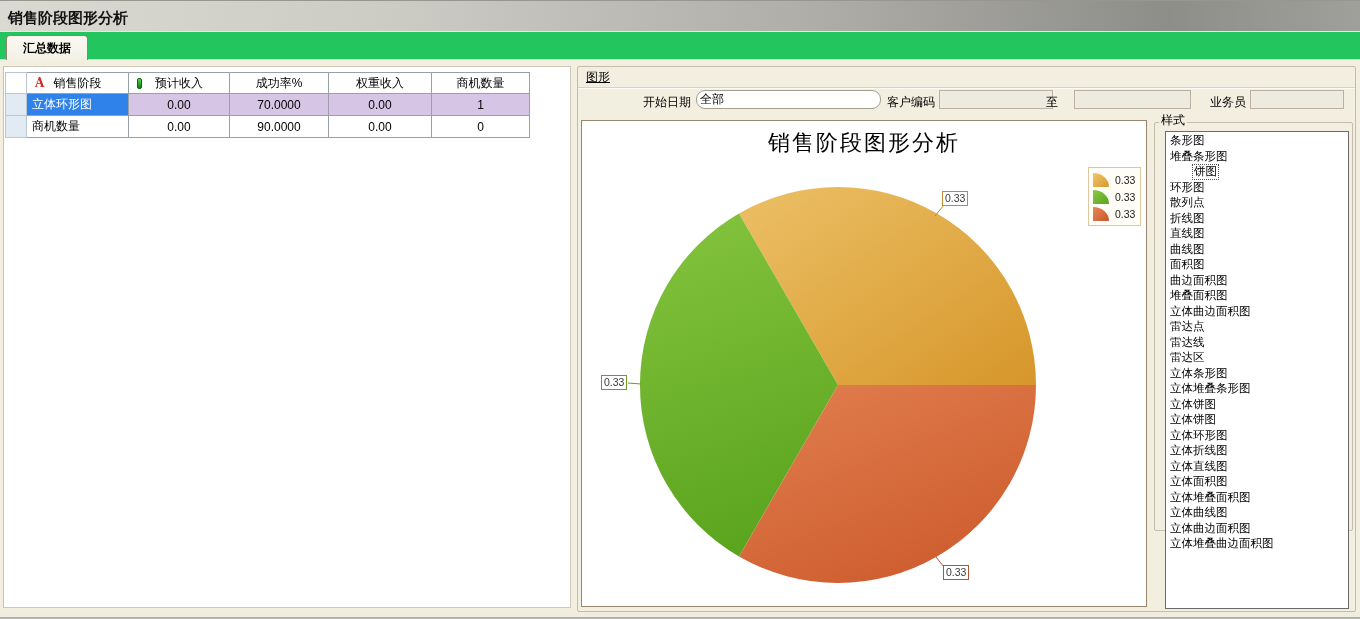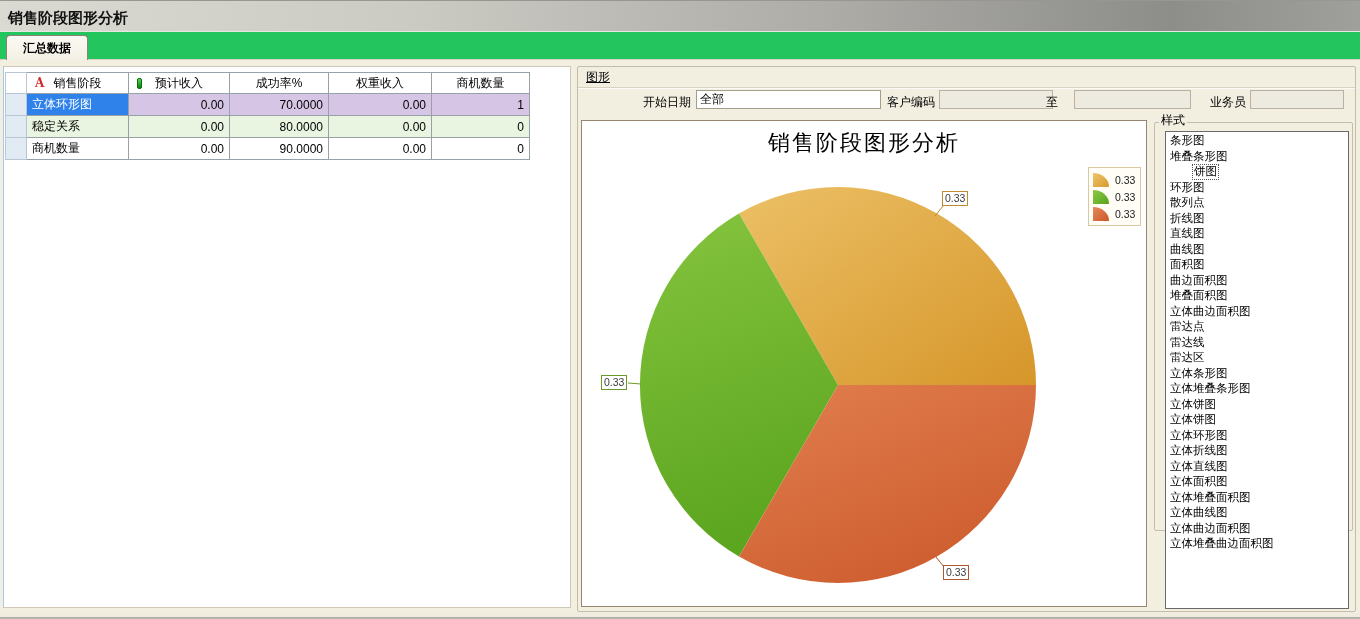--- a/index.html
+++ b/index.html
@@ -28,21 +28,21 @@
     position:absolute; left:3px; top:66px; width:568px; height:542px; background:#fff;
     border:1px solid #cfc8b6; border-left:1px solid #9ecbf0;
   }
   table.grid{ border-collapse:collapse; margin:5px 0 0 1px; table-layout:fixed; }
   table.grid td,table.grid th{ border:1px solid #98a0a8; font-weight:normal; font-size:12px;
      height:22px; padding:0 5px; white-space:nowrap; overflow:hidden; }
   table.grid th{ height:21px; text-align:center; background:#fff; position:relative; }
   col.c-ind{ width:21px; } col.c-stage{ width:102px; } col.c-exp{ width:101px; }
   col.c-rate{ width:99px; } col.c-weight{ width:103px; } col.c-cnt{ width:98px; }
   .ind{ background:#e2ebf4; border-color:#b9c6d4 !important; }
-  td.num{ text-align:right; }
+  td.num{ text-align:center; }
   tr.r-sel td{ background:#d7c5e5; }
   tr.r-sel td.stage{ background:#2e82ea; color:#fff; }
   tr.r-green td{ background:#e9f4e1; }
   tr.r-white td{ background:#fff; }
   tr.r-sel td.ind, tr.r-green td.ind, tr.r-white td.ind { background:#e2ebf4; color:#000; }
   .sortA{ position:absolute; left:8px; top:3px; color:#d42a2a; font-weight:bold;
           font-family:"DejaVu Serif","Liberation Serif",serif; font-size:12px; }
   .fgreen{ position:absolute; left:8px; top:5px; width:5px; height:11px; border-radius:2px;
            background:linear-gradient(#55da55,#0b7d0b); border:1px solid #0a6a0a; }
   
@@ -124,46 +124,38 @@
       <th><span>商机数量</span></th>
     </tr>
     <tr class="r-sel">
       <td class="ind"></td>
       <td class="stage">立体环形图</td>
       <td class="num">0.00</td>
       <td class="num">70.0000</td>
       <td class="num">0.00</td>
       <td class="num">1</td>
     </tr>
-    <tr class="r-green">
-      <td class="ind"></td>
-      <td class="stage">稳定关系</td>
-      <td class="num">0.00</td>
-      <td class="num">80.0000</td>
-      <td class="num">0.00</td>
-      <td class="num">0</td>
-    </tr>
     <tr class="r-white">
       <td class="ind"></td>
       <td class="stage">商机数量</td>
       <td class="num">0.00</td>
       <td class="num">90.0000</td>
       <td class="num">0.00</td>
       <td class="num">0</td>
     </tr>
   </tbody>
     </table>
 </div>
 
 <div class="graph-group">
   <div class="graph-caption">图形</div>
   <div class="graph-sep"></div>
 
   <div class="flabel" style="left:43px;width:70px;">开始日期</div>
-  <input class="finput" style="left: 118px; width: 185px;" value="全部">
+  <input class="finput" style="left: 118px; width: 185px; border-radius: 9px;" value="全部">
   <div class="flabel" style="left:303px;width:54px;">客户编码</div>
   <input class="finput disabled" style="left: 361px; width: 114px;" value="">
   <div class="flabel" style="left:466px;width:14px;">至</div>
   <input class="finput disabled" style="left: 496px; width: 117px;" value="">
   <div class="flabel" style="left:628px;width:40px;">业务员</div>
   <input class="finput disabled" style="left: 672px; width: 94px;" value="">
 
   <div class="chart-box">
     <div class="chart-title">销售阶段图形分析</div>
     <svg width="566" height="487" viewBox="0 0 566 487">

